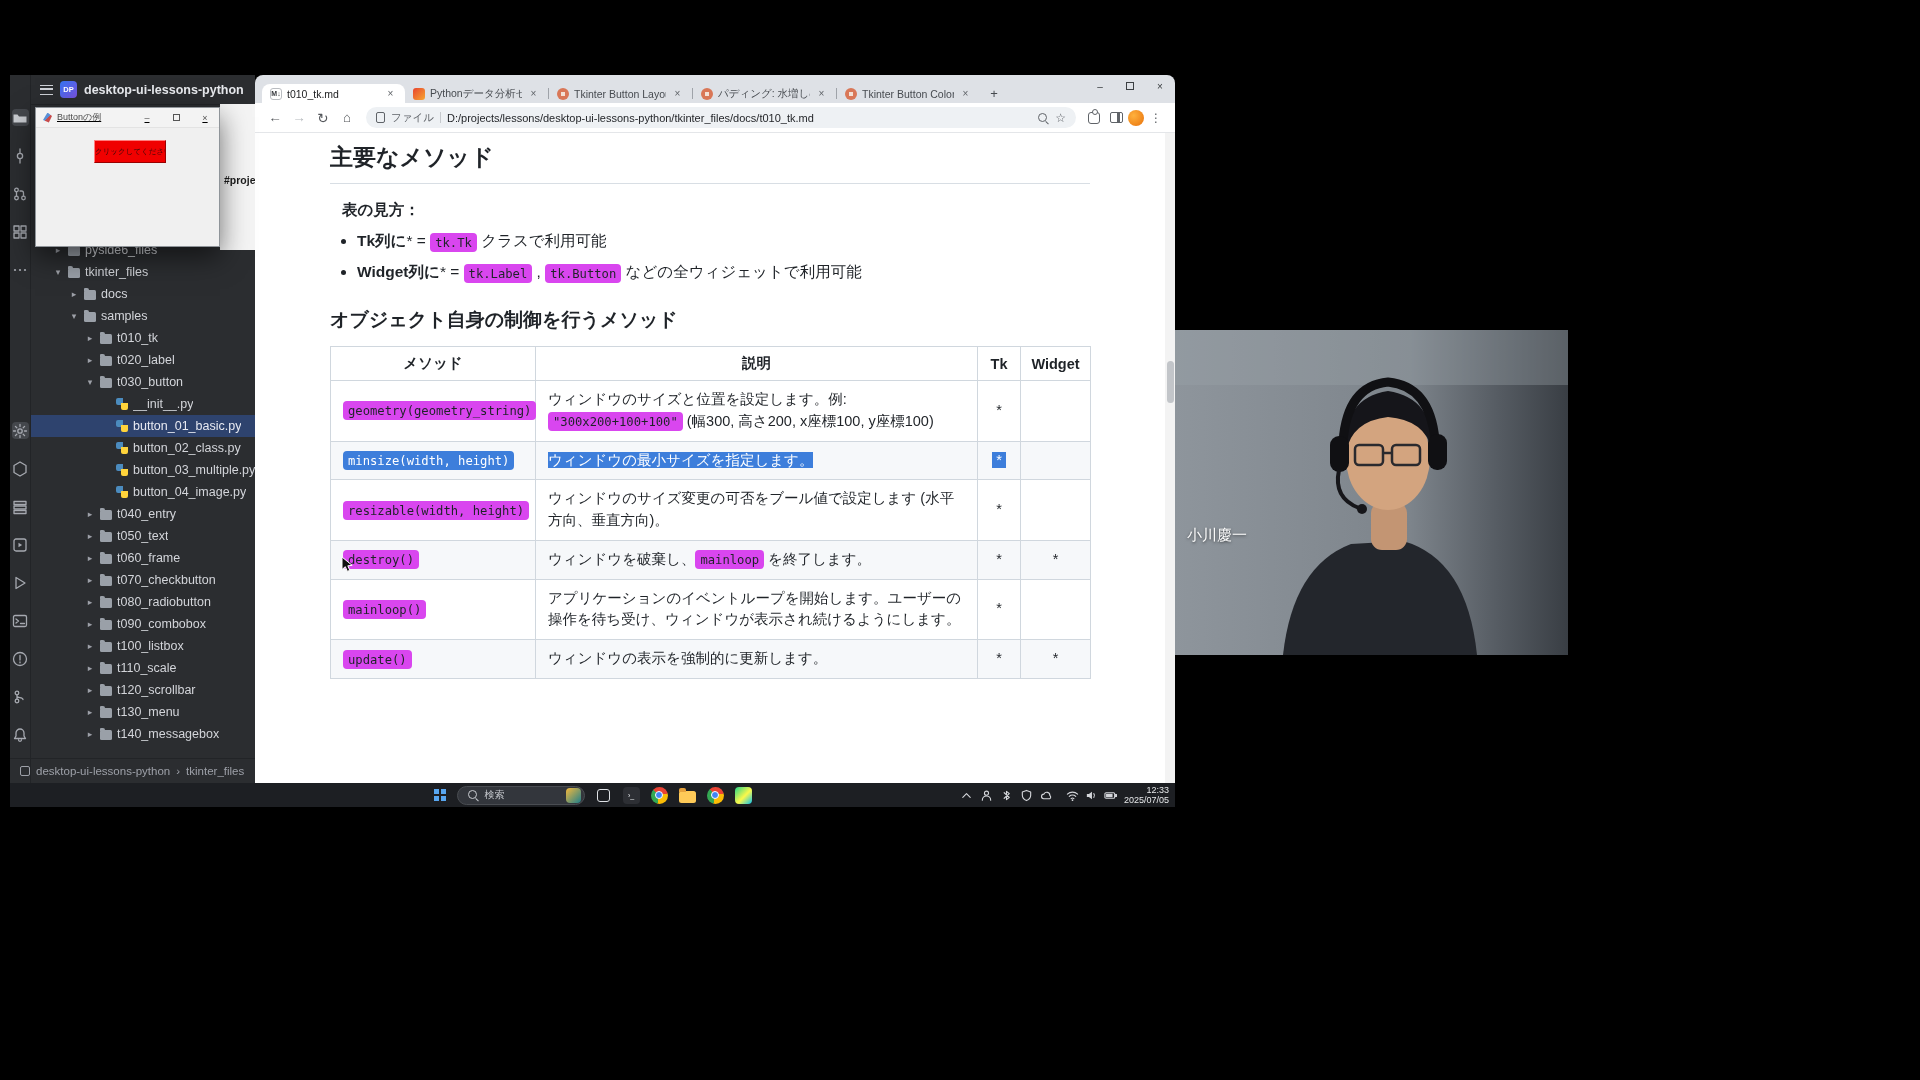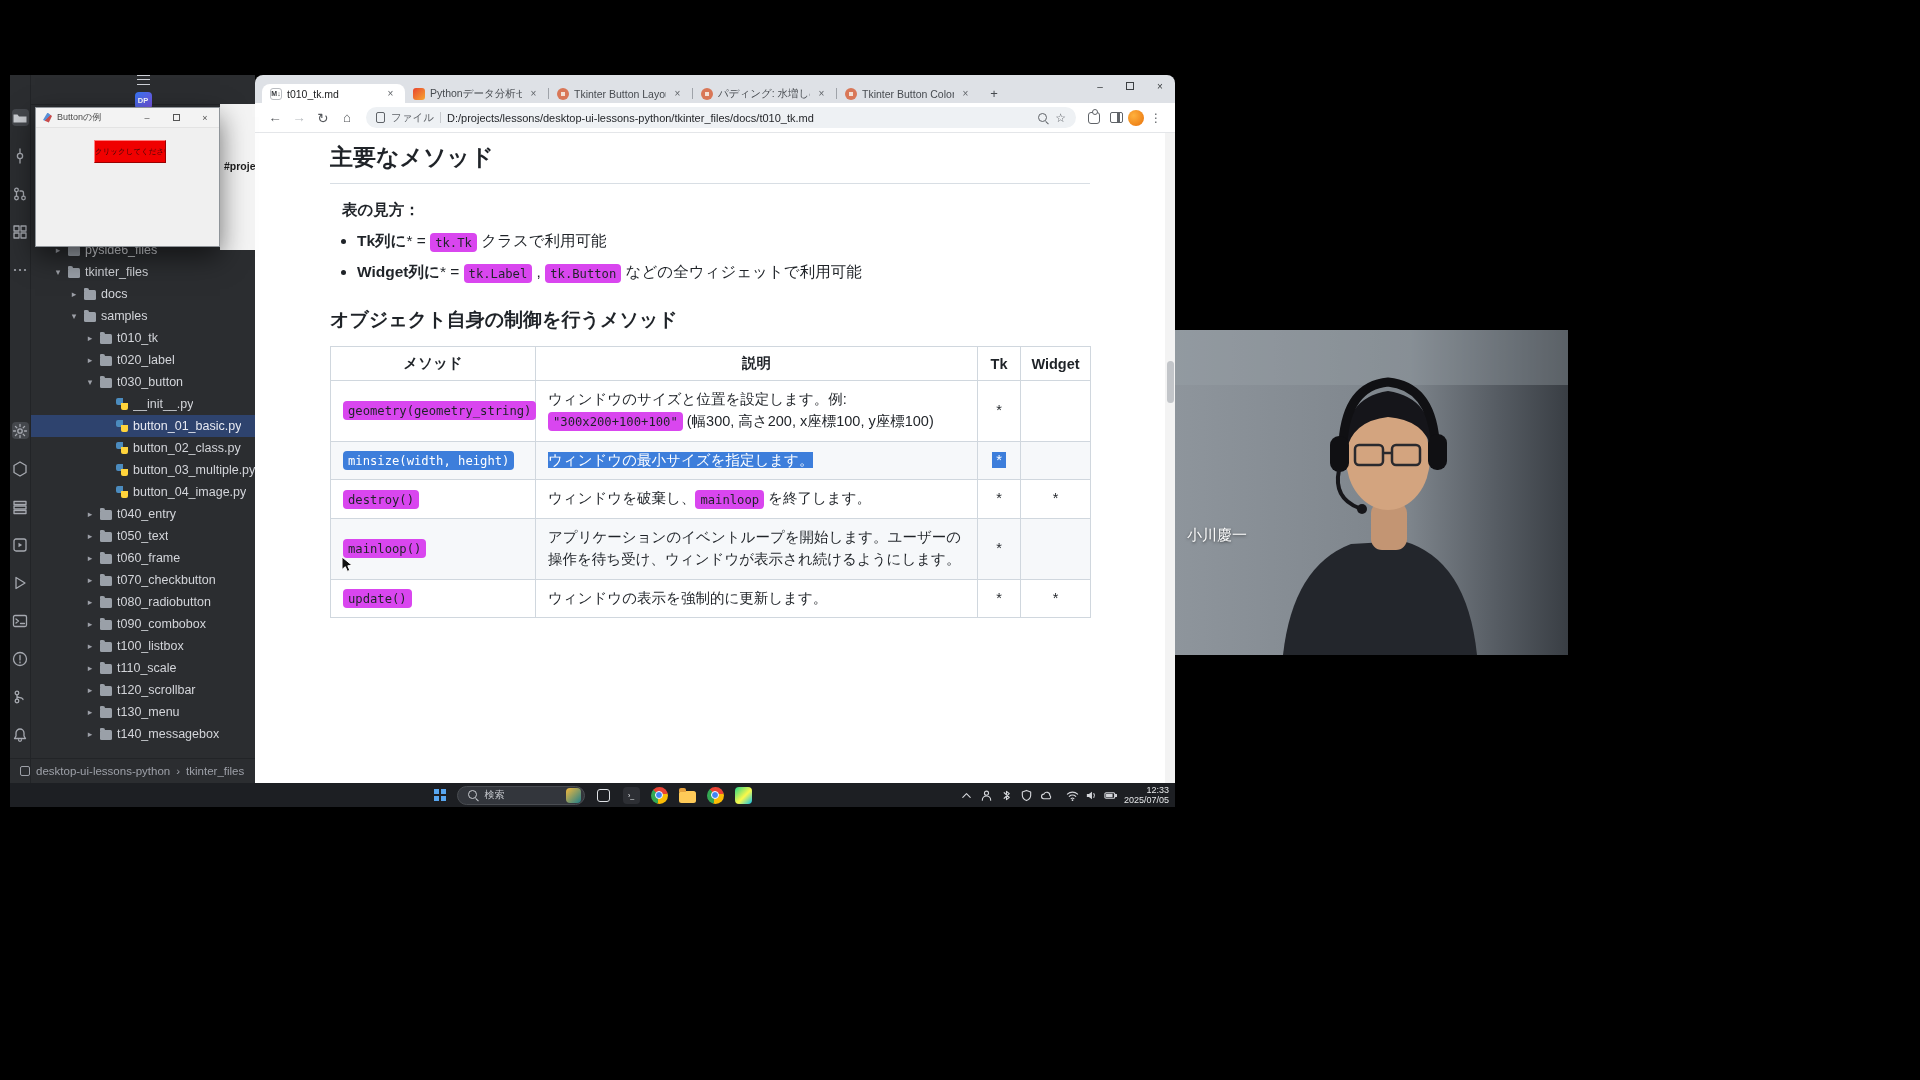--- a/index.html
+++ b/index.html
@@ -7,21 +7,21 @@
   font-family:"Liberation Sans","DejaVu Sans",sans-serif;}
 .abs{position:absolute;}
 
 
 #ide{left:10px;top:75px;width:245px;height:708px;background:#2b2d30;z-index:3;}
 #strip{left:0;top:0;width:21px;height:708px;border-right:1px solid #222427;
   display:flex;flex-direction:column;align-items:center;padding:34px 0 40px;gap:21px;}
 .sicon{width:17px;height:17px;display:flex;align-items:center;justify-content:center;border-radius:4px;flex:none;}
 .sicon.active{background:#44474c;}
 .strip-spacer{flex:1;}
-#ide-header{left:21px;top:0;width:224px;height:30px;display:flex;align-items:center;gap:7px;padding:0 9px;border-bottom:1px solid #222427;flex-direction:column;}
+#ide-header{left:21px;top:0;width:224px;height:30px;display:flex;align-items:center;gap:7px;padding:0 9px;border-bottom:1px solid #222427;}
 .gi-bars{width:13px;height:10px;border-top:1.5px solid #cdd0d6;border-bottom:1.5px solid #cdd0d6;position:relative;flex:none;}
 .gi-bars::after{content:"";position:absolute;left:0;top:2.8px;width:100%;height:1.5px;background:#cdd0d6;}
 .dp-badge{width:17px;height:17px;border-radius:4px;background:linear-gradient(135deg,#3574f0,#7a52e0);
   color:#fff;font-size:7.5px;font-weight:bold;display:flex;align-items:center;justify-content:center;flex:none;}
 .ide-title{font-size:12.5px;font-weight:bold;color:#e7e9ed;white-space:nowrap;overflow:hidden;}
 #tree{left:21px;top:30px;width:224px;height:650px;padding-top:134px;overflow:hidden;}
 .trow{height:22px;display:flex;align-items:center;gap:5px;color:#d3d5da;font-size:12.5px;}
 .trow.tsel{background:#2e436e;color:#e8eaf2;}
 .chev{width:10px;font-size:9px;color:#9da0a8;text-align:center;flex:none;}
 .ifolder{width:12px;height:10px;background:#9aa0a8;border-radius:1.5px;position:relative;flex:none;margin-top:1px;}
@@ -30,26 +30,26 @@
 .ipy::before{content:"";position:absolute;left:0;top:0;width:7px;height:7px;background:#4b8bbe;border-radius:2px 0 0 2px;}
 .ipy::after{content:"";position:absolute;right:0;bottom:0;width:7px;height:7px;background:#ffd43b;border-radius:0 0 2px 2px;}
 .tlabel{white-space:nowrap;overflow:hidden;}
 #ide-status{left:0;top:683px;width:245px;height:25px;border-top:1px solid #222427;
   display:flex;align-items:center;gap:6px;padding:0 10px;font-size:11.5px;color:#9da0a8;}
 .sq-ico{width:10px;height:10px;border:1.3px solid #9da0a8;border-radius:2px;flex:none;}
 .crumb{white-space:nowrap;}
 
 
 #peek{left:220px;top:104px;width:35px;height:146px;background:#f4f4f4;z-index:5;overflow:hidden;}
-#peek span{position:absolute;left:4px;top:56px;font-size:10.5px;font-weight:bold;color:#1c1c1c;white-space:nowrap;}
+#peek span{position:absolute;left:4px;top:70px;font-size:10.5px;font-weight:bold;color:#1c1c1c;white-space:nowrap;}
 
 
 #tkwin{left:35px;top:107px;width:185px;height:140px;background:#f0f0f0;border:1px solid #8f9499;
   box-shadow:0 10px 26px rgba(0,0,0,.55);z-index:6;}
-.tkbar{height:20px;display:flex;align-items:center;gap:5px;padding:0 2px 0 7px;background:#f3f3f3;border-bottom:1px solid #e3e3e3;}
+.tkbar{height:20px;display:flex;align-items:center;gap:5px;padding:0 2px 0 7px;background:#f3f3f3;border-bottom:1px solid #e3e3e3;text-decoration:underline;}
 .tkfeather{width:9px;height:10px;background:linear-gradient(135deg,#5a8fd6 50%,#c84b4b 50%);
   clip-path:polygon(50% 0,100% 35%,65% 100%,0 75%);flex:none;}
 .tktitle{font-size:9px;color:#4a4a4a;flex:1;white-space:nowrap;overflow:hidden;}
 .tkctl{width:24px;height:18px;display:flex;align-items:center;justify-content:center;font-size:9px;color:#555;flex:none;}
 .tkmaxbox{width:7px;height:7px;border:1px solid #555;}
 .tkred{position:absolute;left:58px;top:32px;width:72px;height:23px;background:#f00000;
   border:1px solid;border-color:#ff7d7d #990000 #990000 #ff7d7d;
   font-size:7.5px;color:#3d0a0a;font-family:"Liberation Sans",sans-serif;overflow:hidden;white-space:nowrap;}
 
 
@@ -472,20 +472,26 @@
               <td class="c"><span>*</span></td>
               <td class="c"></td>
             </tr>
             <tr class="rowsel">
               <td><code class="chip mname">minsize(width, height)</code></td>
               <td><span class="selbg">ウィンドウの最小サイズを指定します。</span></td>
               <td class="c"><span class="selbg tkpad">*</span></td>
               <td class="c"></td>
             </tr>
             <tr>
+              <td><code class="chip mname">resizable(width, height)</code></td>
+              <td><span>ウィンドウのサイズ変更の可否をブール値で設定します (水平方向、垂直方向)。</span></td>
+              <td class="c"><span>*</span></td>
+              <td class="c"></td>
+            </tr>
+            <tr>
               <td><code class="chip mname">destroy()</code></td>
               <td><span>ウィンドウを破棄し、</span><code class="chip">mainloop</code><span> を終了します。</span></td>
               <td class="c"><span>*</span></td>
               <td class="c"><span>*</span></td>
             </tr>
             <tr>
               <td><code class="chip mname">mainloop()</code></td>
               <td><span>アプリケーションのイベントループを開始します。ユーザーの操作を待ち受け、ウィンドウが表示され続けるようにします。</span></td>
               <td class="c"><span>*</span></td>
               <td class="c"></td>

